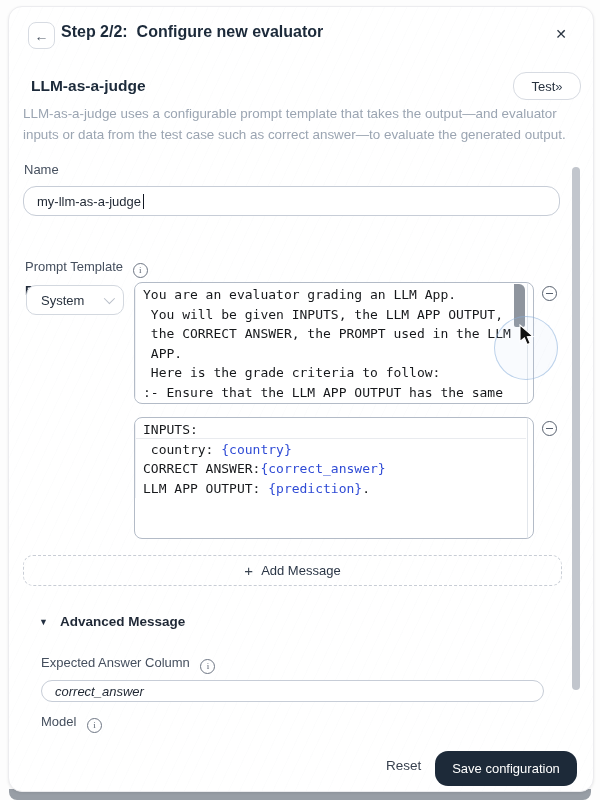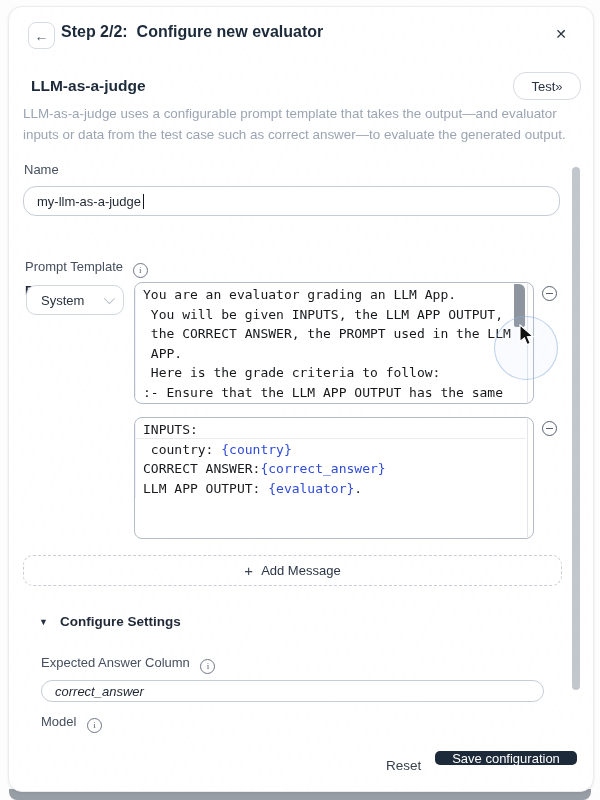--- a/index.html
+++ b/index.html
@@ -60,21 +60,21 @@
            display:flex;align-items:center;justify-content:center;gap:8px;font-size:13px;
            color:#2c3747;cursor:pointer;background:transparent;}
   .add-msg .plus{font-size:15px;color:#3a4452;}
   
   .adv-toggle{left:30px;top:607px;display:flex;align-items:center;gap:12px;cursor:pointer;}
   .adv-tri{font-size:9px;color:#243041;}
   .adv-label{font-size:13.5px;font-weight:700;color:#1f2836;}
   
   .reset-btn{left:371px;top:750px;font-size:13.5px;color:#38414f;cursor:pointer;background:none;border:none;
              font-family:"Liberation Sans",sans-serif;}
-  .save-btn{left:426px;top:744px;width:142px;height:14px;border:none;border-radius:5px;
+  .save-btn{left:426px;top:744px;width:142px;height:35px;border:none;border-radius:13px;
             color:#fff;font-size:13px;font-family:"Liberation Sans",sans-serif;cursor:pointer;
             display:flex;align-items:center;justify-content:center;}
   
   .page-scroll-thumb{position:absolute;left:563px;top:160px;width:8px;height:523px;
                      background:#c2c6cd;border-radius:4px;}
   
   .click-ring{position:absolute;left:485px;top:309px;width:62px;height:62px;border-radius:50%;
               border:1px solid rgba(136,175,219,.55);background:rgba(175,205,238,.08);}
   .mouse-cursor{position:absolute;left:510px;top:317px;}
 </style>
@@ -133,34 +133,34 @@
 
     <div class="click-ring"></div>
     <svg class="mouse-cursor" width="17" height="23" viewBox="0 0 17 23">
       <path d="M1,1 L1,17.5 L5.4,13.8 L8.2,20.6 L11.2,19.3 L8.4,12.7 L14,12.4 Z" fill="#111" stroke="#fff" stroke-width="1.1"></path>
     </svg>
 
     <div class="abs editor" style="left:125px;top:410px;">
       <pre><span>INPUTS:
  country: </span><span class="tpl-var">{country}</span><span>
 CORRECT ANSWER:</span><span class="tpl-var">{correct_answer}</span><span>
-LLM APP OUTPUT: </span><span class="tpl-var">{evaluator}</span><span>.</span></pre>
+LLM APP OUTPUT: </span><span class="tpl-var">{prediction}</span><span>.</span></pre>
       <span class="right-line"></span>
     </div>
     <div class="line-sep" style="left:127px;top:431px;width:390px;"></div>
     <div class="minus-icon" style="left:533px;top:414px;"></div>
 
     <div class="abs add-msg">
       <span class="plus">+</span>
       <span>Add Message</span>
     </div>
 
     <div class="abs adv-toggle">
       <span class="adv-tri">▼</span>
-      <span class="adv-label">Configure Settings</span>
+      <span class="adv-label">Advanced Message</span>
     </div>
 
     <div class="abs field-label" style="left:32px;top:648px;">
       <span>Expected Answer Column</span>
       <span class="info-icon" style="margin-left:7px;">i</span>
     </div>
     <input class="inp" style="left: 32px; top: 673px; width: 503px; height: 22px; font-style: italic;" value="correct_answer">
     <div class="abs field-label" style="left:32px;top:707px;">
       <span>Model</span>
       <span class="info-icon" style="margin-left:7px;">i</span>

